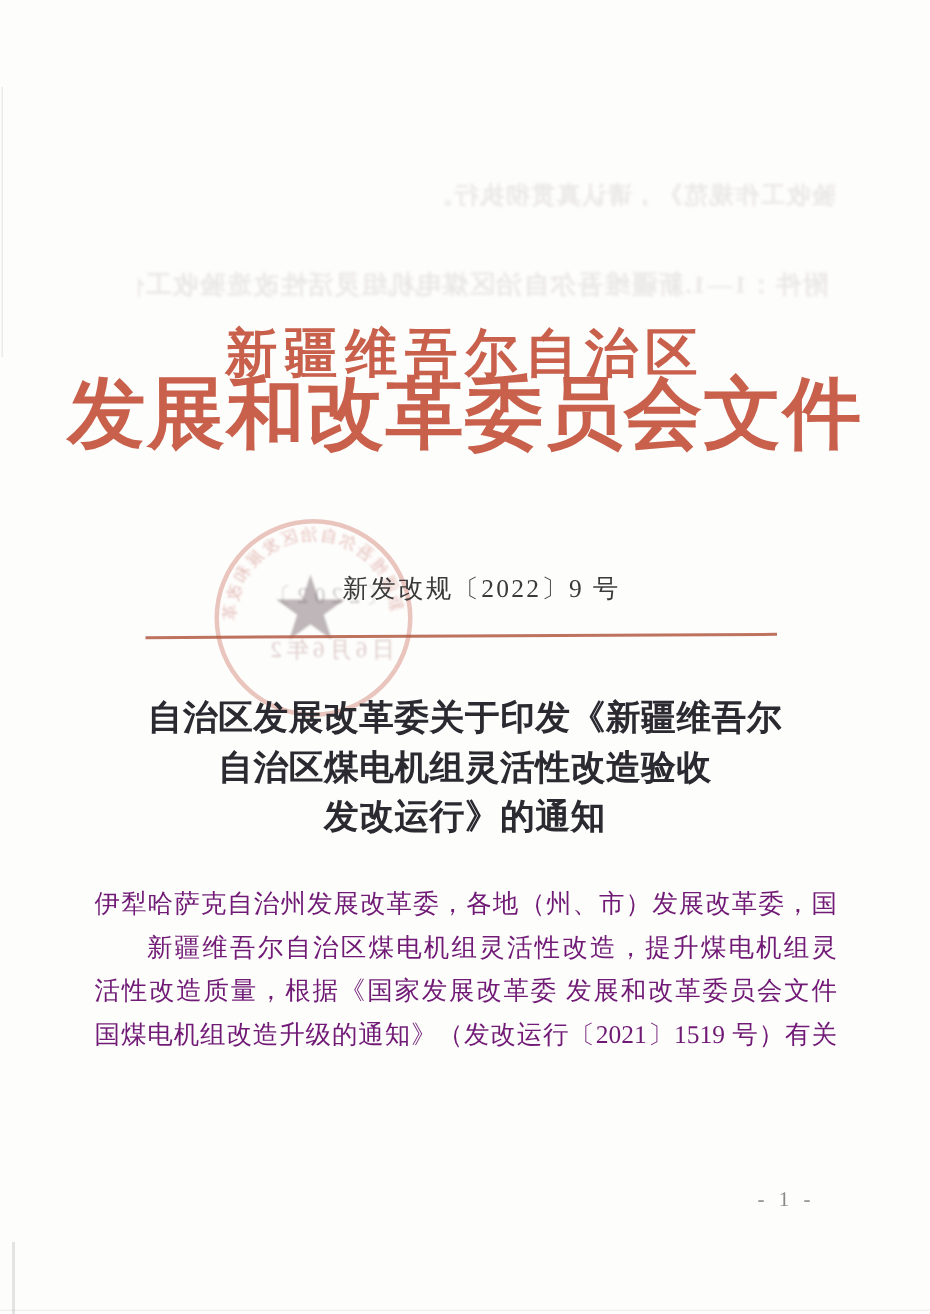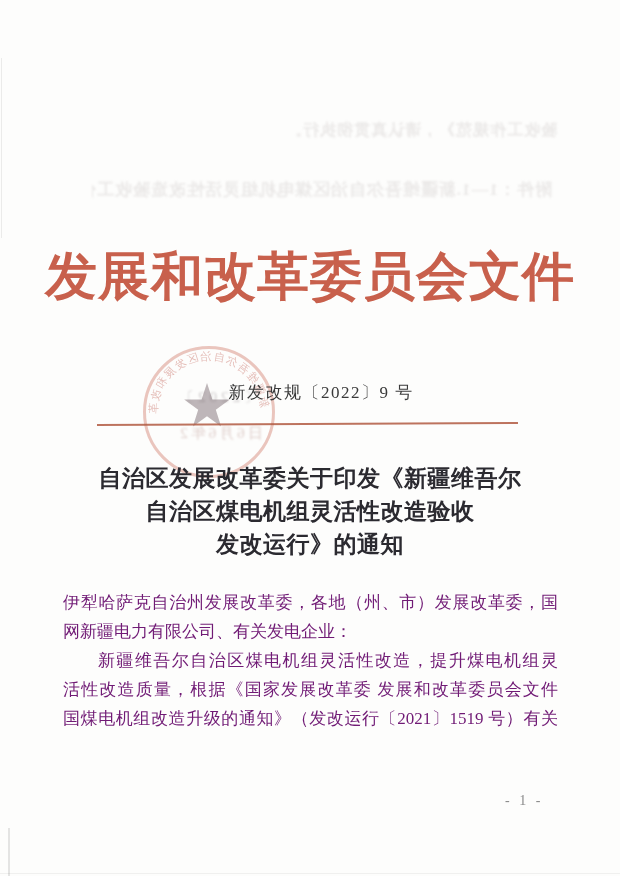--- a/index.html
+++ b/index.html
@@ -84,20 +84,21 @@
 
 <div class="page">
 
   <div class="edge-left-top"></div>
   <div class="edge-left-bottom"></div>
   <div class="edge-bottom"></div>
 
   <div class="bleed bleed-1">验收工作规范》，请认真贯彻执行。</div>
   <div class="bleed bleed-2">附件：1—1.新疆维吾尔自治区煤电机组灵活性改造验收工作</div>
 
+  <div class="hdr hdr-1">新疆维吾尔自治区</div>
   <div class="hdr hdr-2">发展和改革委员会文件</div>
 
   <div class="seal">
     <svg width="132" height="132" viewBox="0 0 132 132">
       <g transform="translate(132,0) scale(-1,1)">
         <defs>
           <path id="ringpath" d="M 14,66 A 52,52 0 1 1 118,66" fill="none"></path>
         </defs>
         <text font-size="11" letter-spacing="1.5" fill="rgba(200,110,100,0.45)" style="filter:blur(.7px);font-family:'Liberation Serif',serif;">
           <textPath href="#ringpath" startOffset="4">新疆维吾尔自治区发展和改革委员会</textPath>
@@ -114,21 +115,20 @@
   <div class="red-rule"></div>
 
   <div class="title">
     <div>自治区发展改革委关于印发《新疆维吾尔</div>
     <div>自治区煤电机组灵活性改造验收</div>
     <div>发改运行》的通知</div>
   </div>
 
   <div class="body-text">
     <div class="l just">伊犁哈萨克自治州发展改革委，各地（州、市）发展改革委，国</div>
-    <div class="l">网新疆电力有限公司、有关发电企业：</div>
     <div class="l just indent">新疆维吾尔自治区煤电机组灵活性改造，提升煤电机组灵</div>
     <div class="l just">活性改造质量，根据《国家发展改革委 发展和改革委员会文件</div>
     <div class="l just">国煤电机组改造升级的通知》（发改运行〔2021〕1519 号）有关</div>
   </div>
 
   <div class="page-number">- 1 -</div>
 
 </div>
 
 </body></html>

